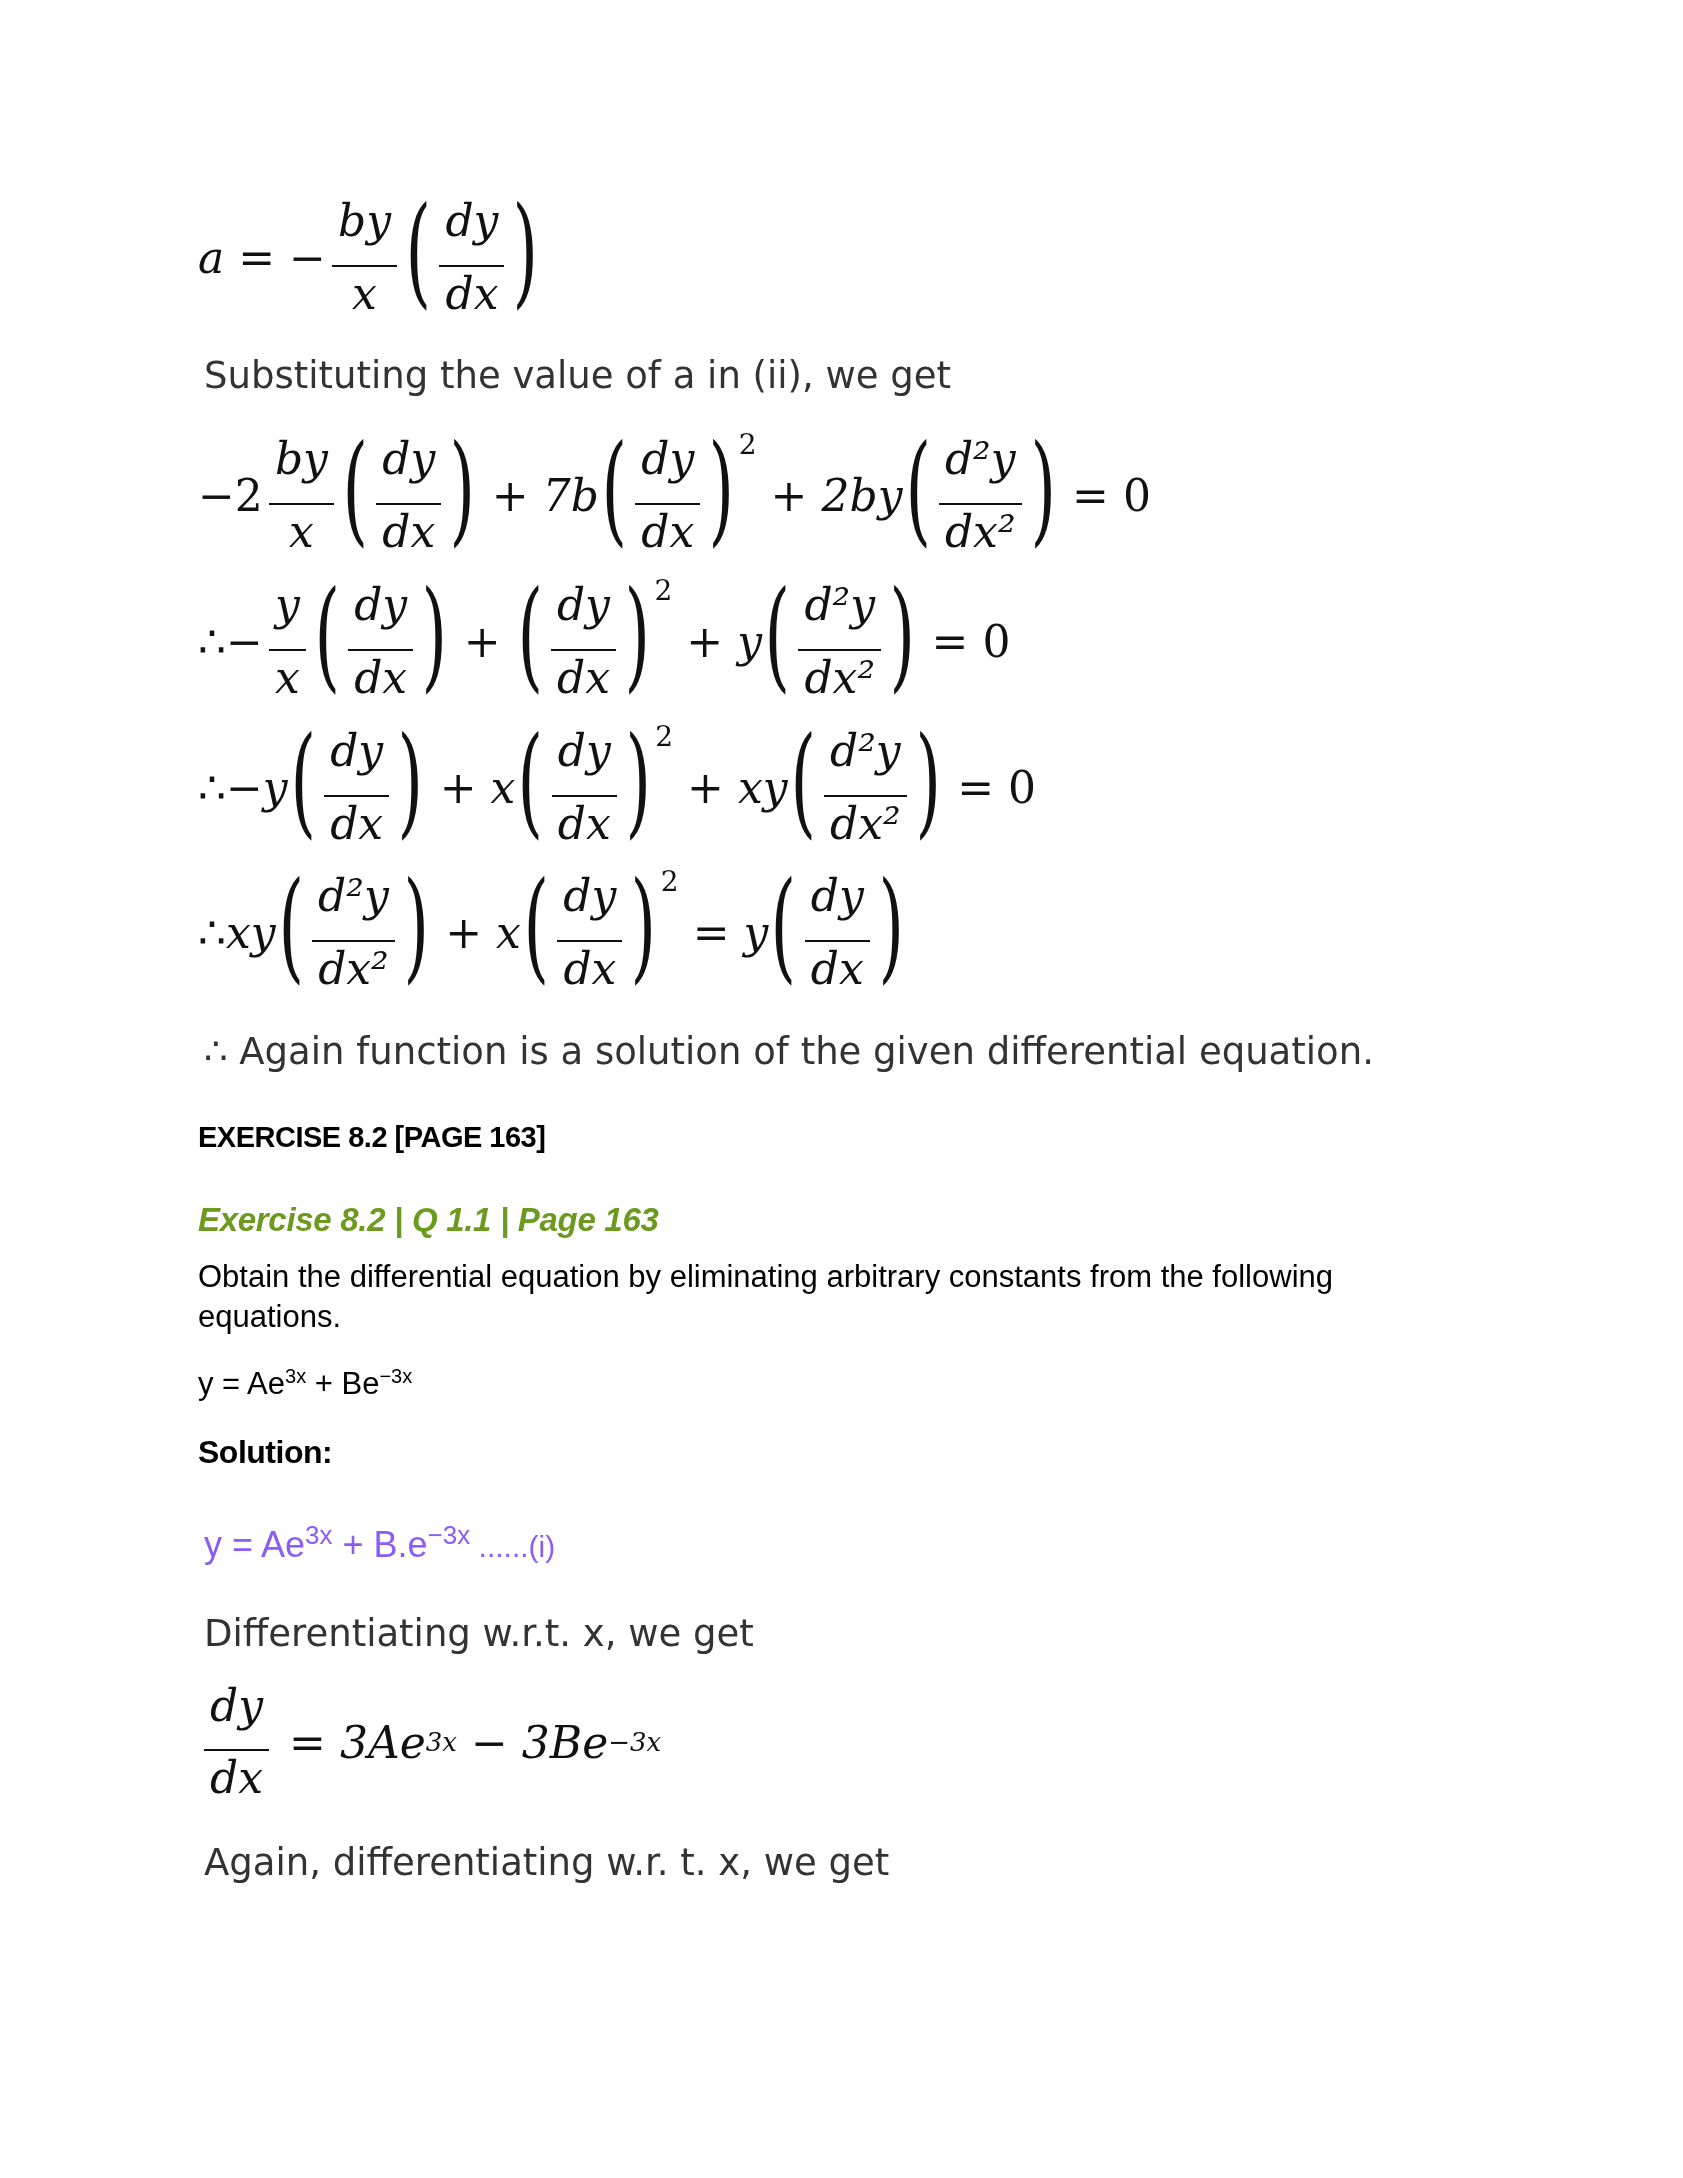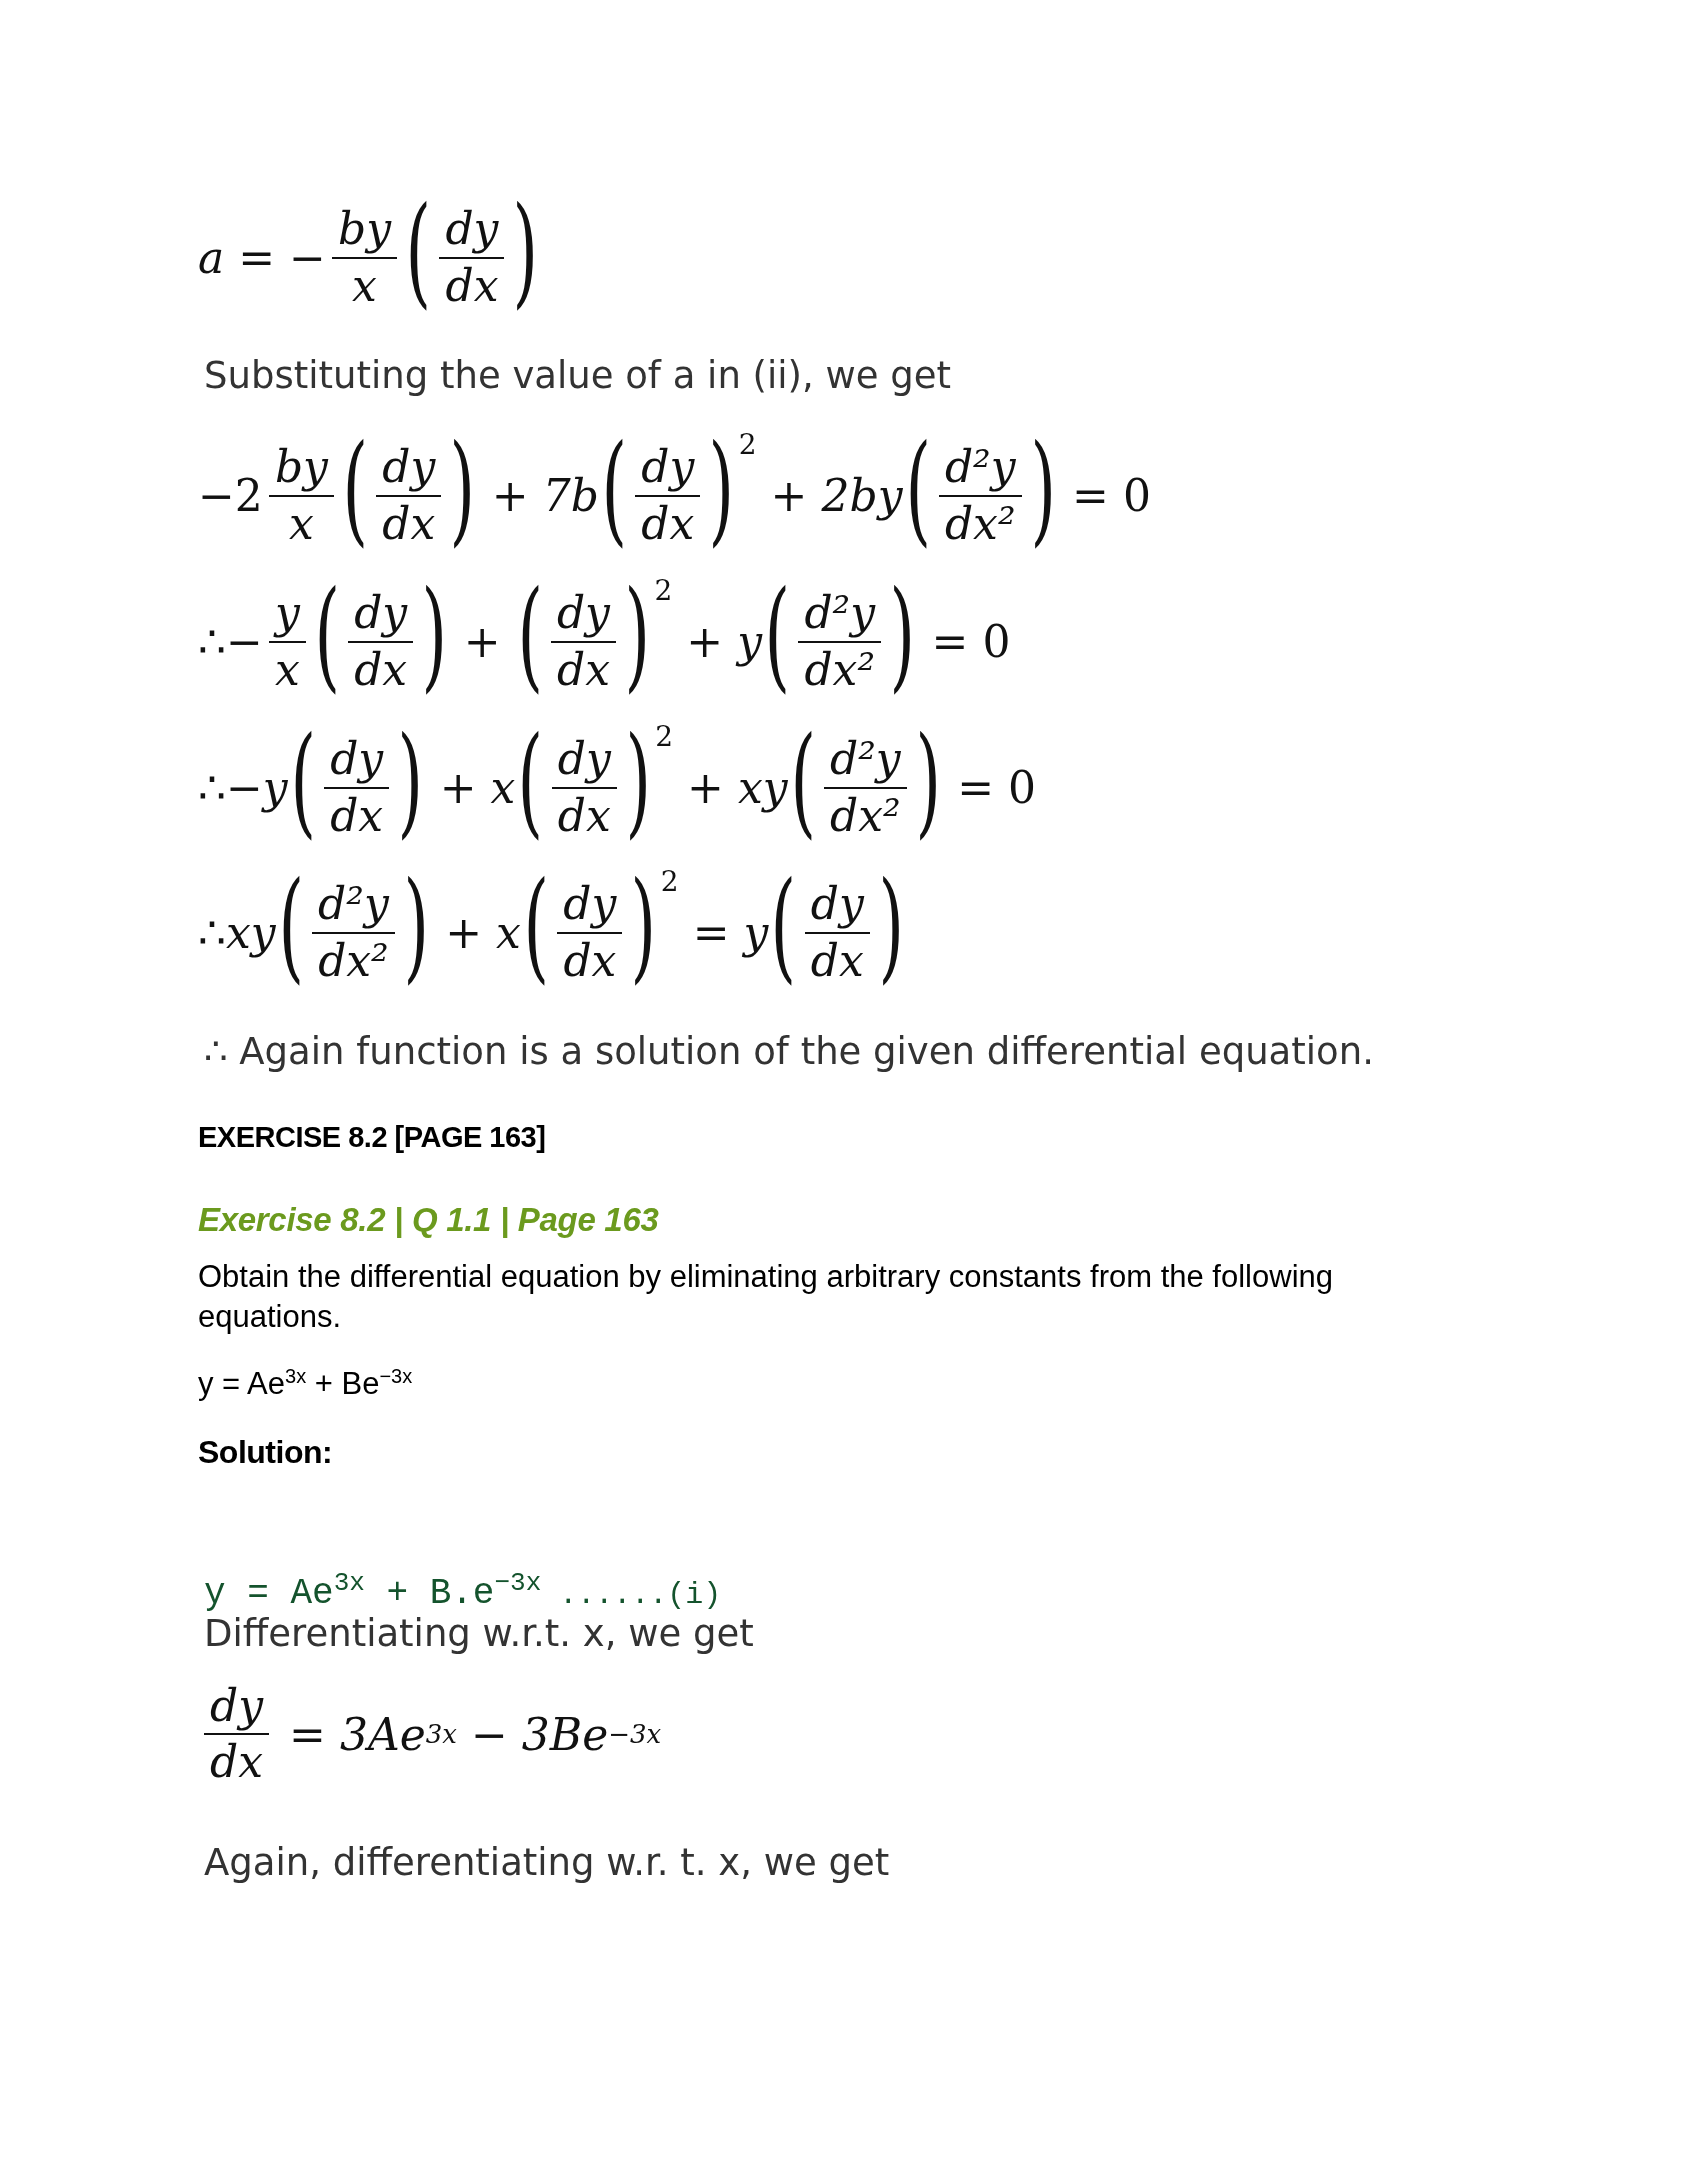--- a/index.html
+++ b/index.html
@@ -1,32 +1,32 @@
 <!DOCTYPE html>
 <html><head>
   <meta charset="utf-8">
   <style>
     html, body { margin: 0; padding: 0; background: #ffffff; }
     body { width: 1683px; height: 2178px; position: relative; overflow: hidden; color: #111; }
     .page { position: absolute; left: 198px; top: 0; width: 1287px; }
     .math { font-family: "DejaVu Serif", "Liberation Serif", serif; font-size: 44px; color: #111; position: absolute; left: 0; display: flex; align-items: center; white-space: nowrap; }
     .mi { font-style: italic; }
     .frac { display: inline-flex; flex-direction: column; align-items: center; vertical-align: middle; margin: 0 6px; }
-    .frac .num { padding: 0 6px 4px; border-bottom: 2.5px solid #111; line-height: 1.05; }
+    .frac .num { padding: 0 6px 20px; border-bottom: 2.5px solid #111; line-height: 1.05; }
     .frac .den { padding: 4px 6px 0; line-height: 1.05; }
     .paren { font-size: 119px; font-weight: 200; line-height: 1; transform: scaleX(0.55); display: inline-block; margin: 0 -8px; position: relative; top: -6px; }
     .sup { font-size: 28px; position: relative; top: -51px; margin-left: 2px; }
     .sup-small { font-size: 26px; vertical-align: super; }
     .op { margin: 0 14px; }
     .prose { font-family: "DejaVu Sans", sans-serif; font-size: 37px; color: #333; position: absolute; left: 6px; white-space: nowrap; }
     .heading { font-family: "Liberation Sans", sans-serif; font-weight: bold; font-size: 29px; color: #000; position: absolute; left: 0; white-space: nowrap; letter-spacing: -0.5px; }
     .qhead { font-family: "Liberation Sans", sans-serif; font-weight: bold; font-size: 33px; color: #6b9a1e; position: absolute; left: 0; white-space: nowrap; letter-spacing: -0.3px; font-style: italic; }
     .body-text { font-family: "Liberation Sans", sans-serif; font-size: 31px; color: #000000; position: absolute; left: 0; width: 1247px; line-height: 40px; }
     .body-text sup { font-size: 20px; }
-    .eq-prose { font-family: Liberation Mono, monospace; font-size: 36px; color: #14532d; position: absolute; left: 6px; white-space: nowrap; margin-top: 48px; }
+    .eq-prose { font-family: Liberation Sans, sans-serif; font-size: 36px; color: #8b5cf6; position: absolute; left: 6px; white-space: nowrap; }
     .eq-prose sup { font-size: 26px; }
   </style>
 </head>
 <body>
 
 <div class="page">
 
   <div class="math" style="top:198px;">
     <span class="mi">a</span>
     <span class="op">=</span>

